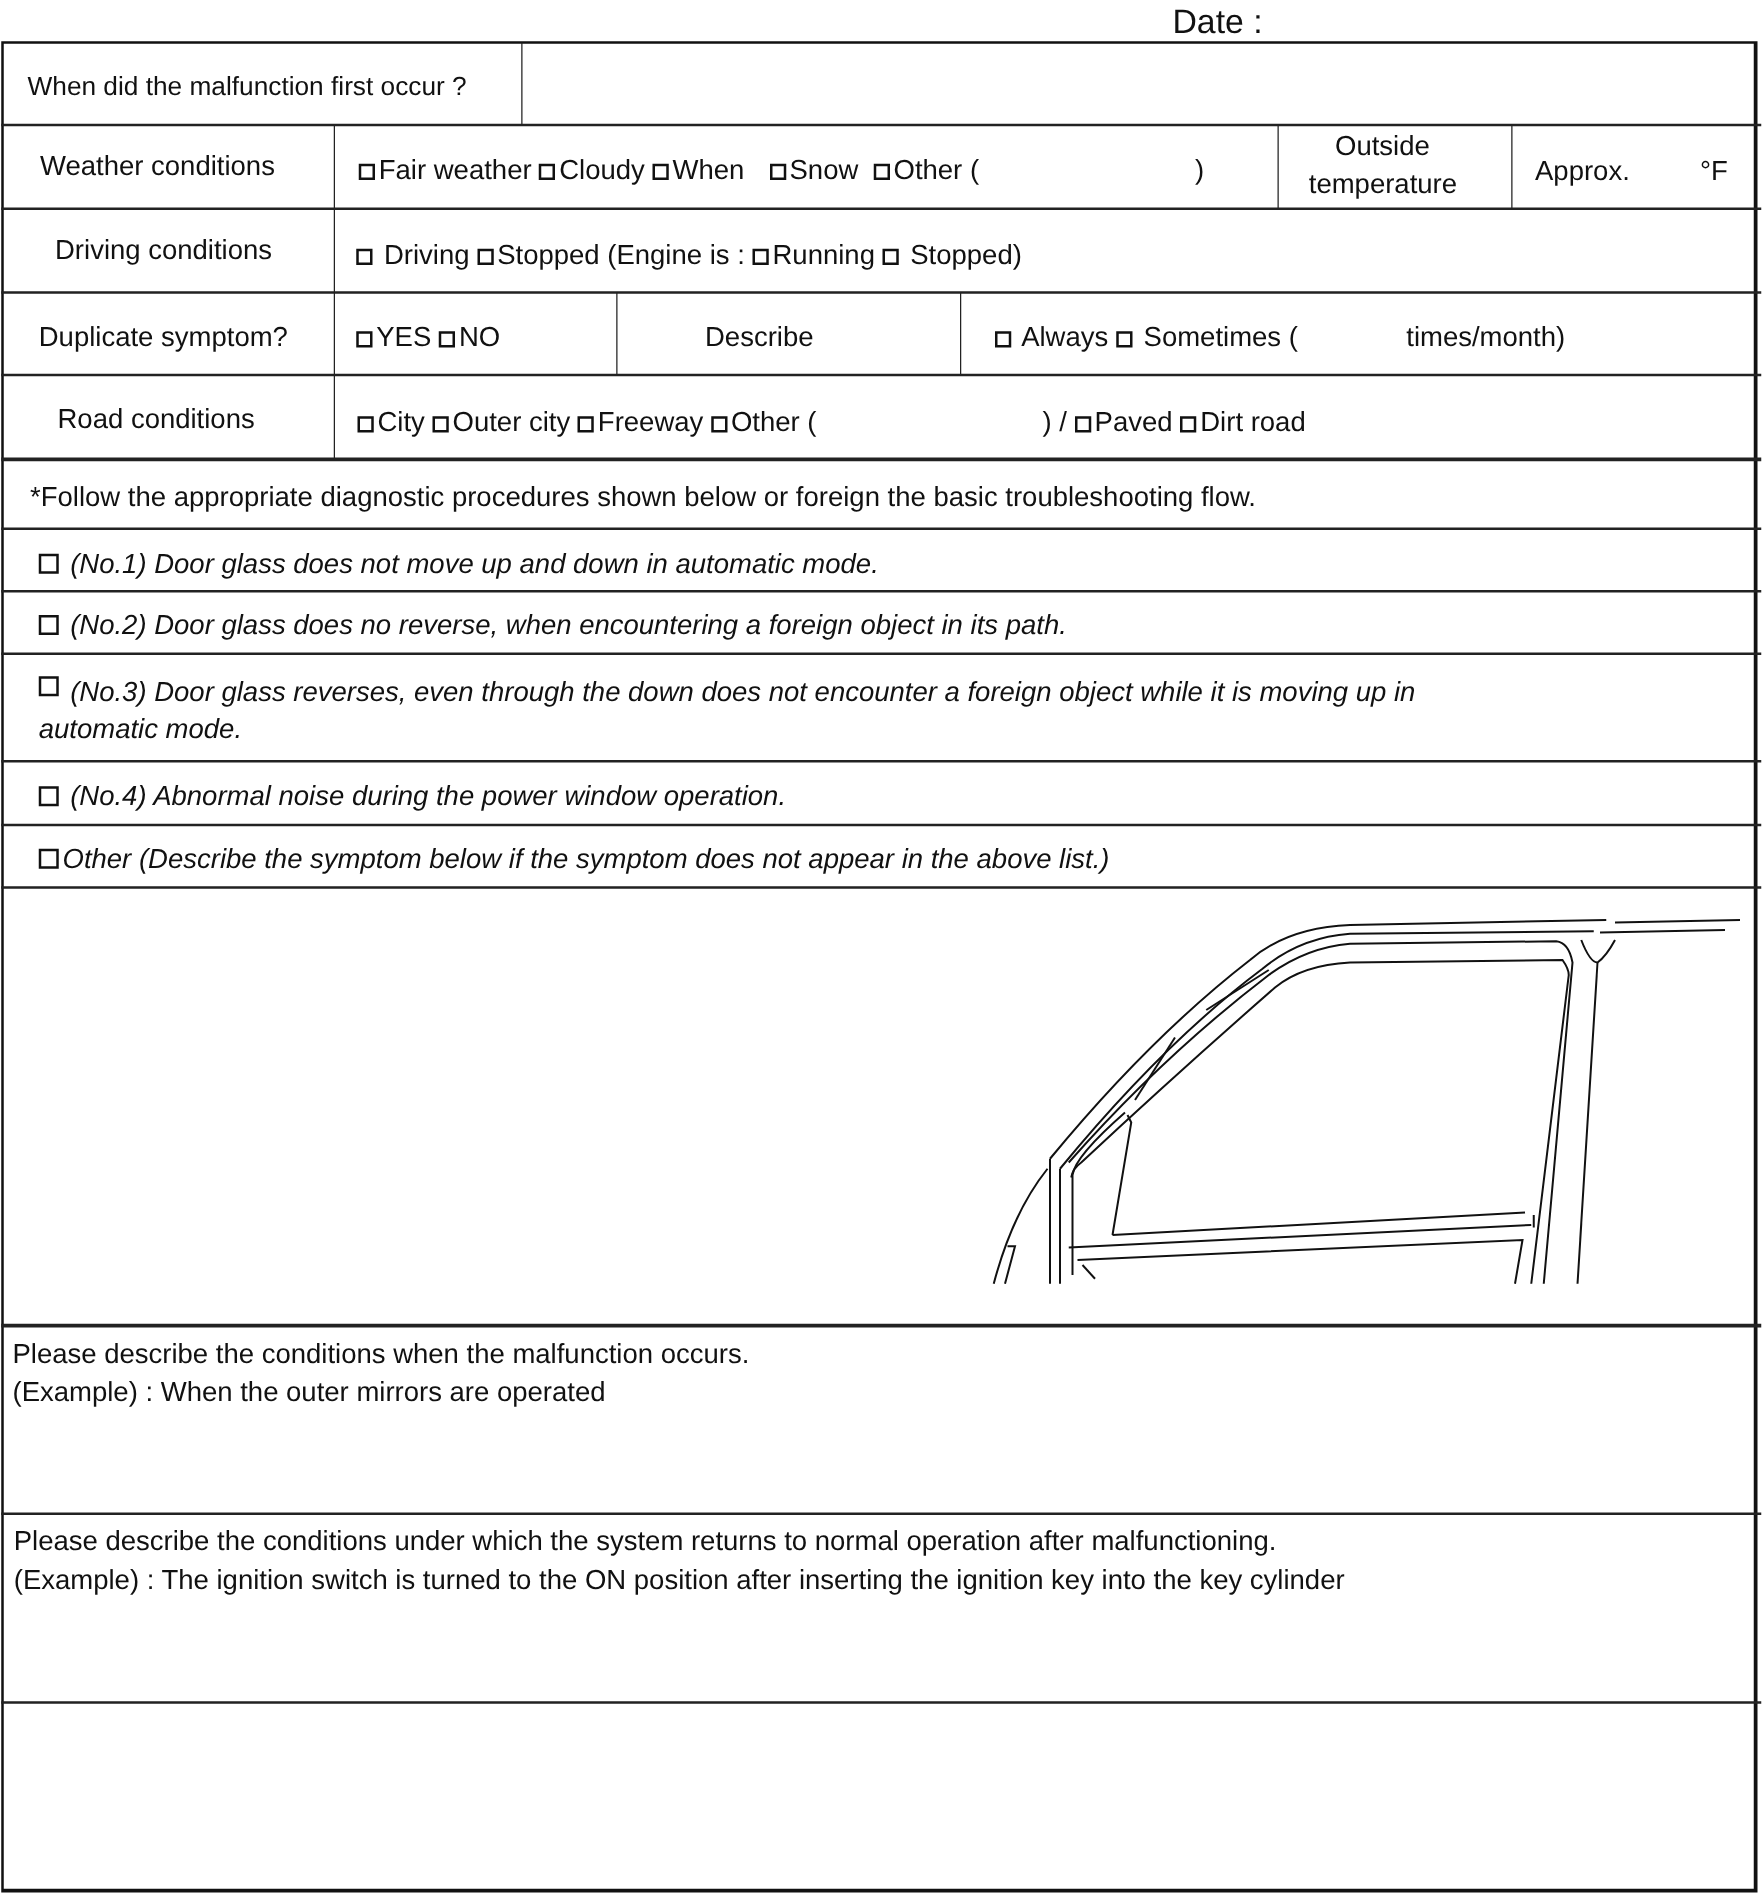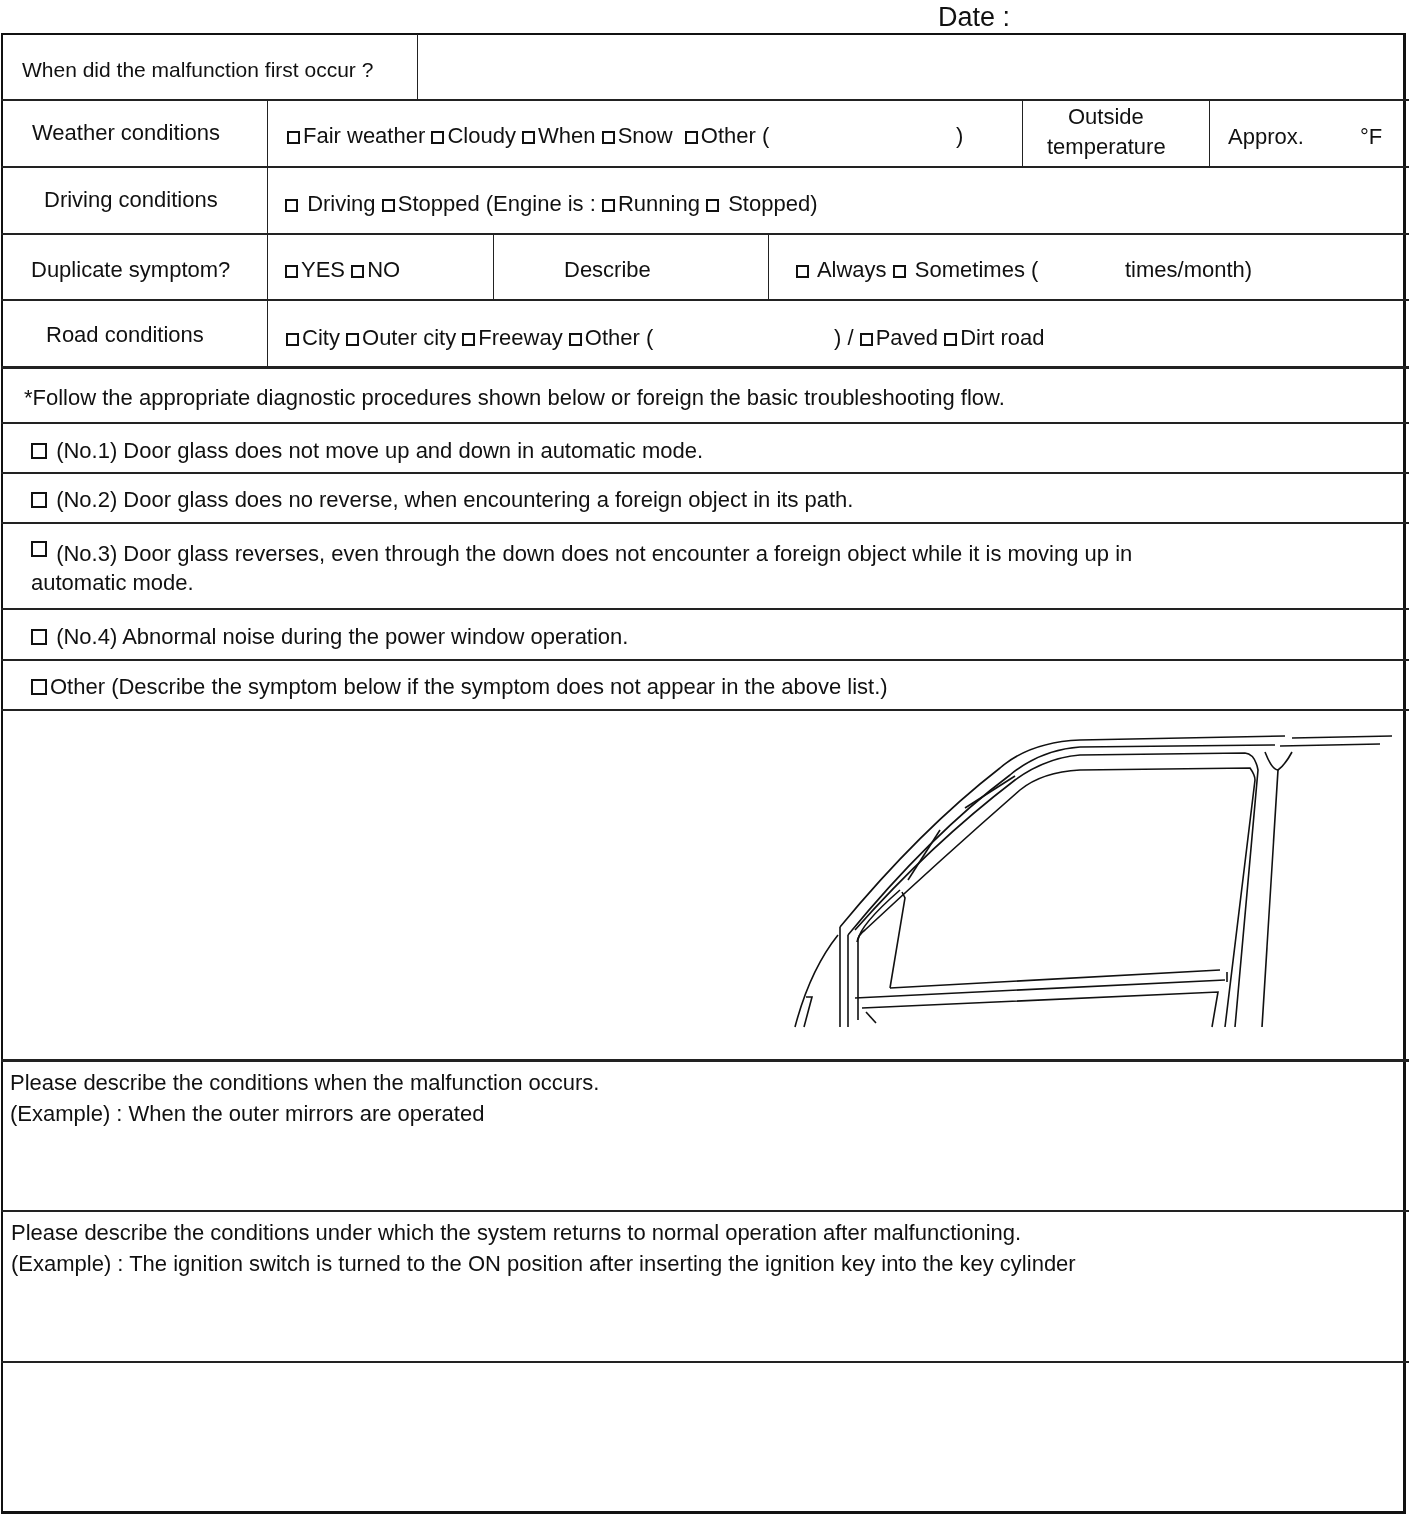--- a/index.html
+++ b/index.html
@@ -4,21 +4,21 @@
 <style>
   html, body { margin:0; padding:0; background:#fff; }
   body { width:1411px; height:1518px; position:relative; font-family:"Liberation Sans", sans-serif; color:#111; overflow:hidden; }
   .abs { position:absolute; }
   .date { left:938px; top:2px; font-size:27px; }
   .frame { left:1px; top:33px; width:1405px; height:1481px; border:2px solid #111; border-left-width:2px; border-right-width:3px; border-bottom-width:3px; box-sizing:border-box; }
   .hline { position:absolute; left:1px; width:1408px; height:2px; background:#222; }
   .vline { position:absolute; width:1px; background:#222; }
   .t { position:absolute; font-size:22px; white-space:nowrap; line-height:1;text-align:center; }
   .cb { display:inline-block; width:13px; height:13px; border:2px solid #111; box-sizing:border-box; margin-right:3px; vertical-align:-1px; }
-  .sym { position:absolute; left:31px; font-size:22px; white-space:nowrap; line-height:1; }
+  .sym { position:absolute; left:31px; font-size:22px; white-space:nowrap; line-height:1;font-style:italic; }
 </style>
 </head>
 <body>
 
 <div class="abs date">Date :</div>
 
 <div class="abs frame"></div>
 
 <div class="hline" style="top:99px"></div>
 <div class="hline" style="top:166px"></div>
@@ -43,21 +43,21 @@
 <div class="vline" style="left:768px;top:234px;height:66px"></div>
 
 <div class="t" style="left:22px;top:59px;font-size:21px">When did the malfunction first occur ?</div>
 <div class="abs" style="left:420px;top:36px;width:985px;height:62px"></div>
 
 <div class="t" style="left:32px;top:122px">Weather conditions</div>
 <div class="t" style="left:287px;top:125px">
   <span><span class="cb"></span><span>Fair weather</span></span>
   <span><span class="cb"></span><span>Cloudy</span></span>
   <span><span class="cb"></span><span>When</span></span>
-  <span style="margin-left:0"><span class="cb"></span><span>Snow</span></span>
+  <span style="margin-left:14px"><span class="cb"></span><span>Snow</span></span>
   <span style="margin-left:6px"><span class="cb"></span><span>Other (</span></span>
 </div>
 <div class="t" style="left:956px;top:125px">)</div>
 <div class="t" style="left:1068px;top:106px">Outside</div>
 <div class="t" style="left:1047px;top:136px">temperature</div>
 <div class="t" style="left:1228px;top:126px">Approx.</div>
 <div class="t" style="left:1360px;top:126px">°F</div>
 
 <div class="t" style="left:44px;top:189px">Driving conditions</div>
 <div class="t" style="left:285px;top:193px">

